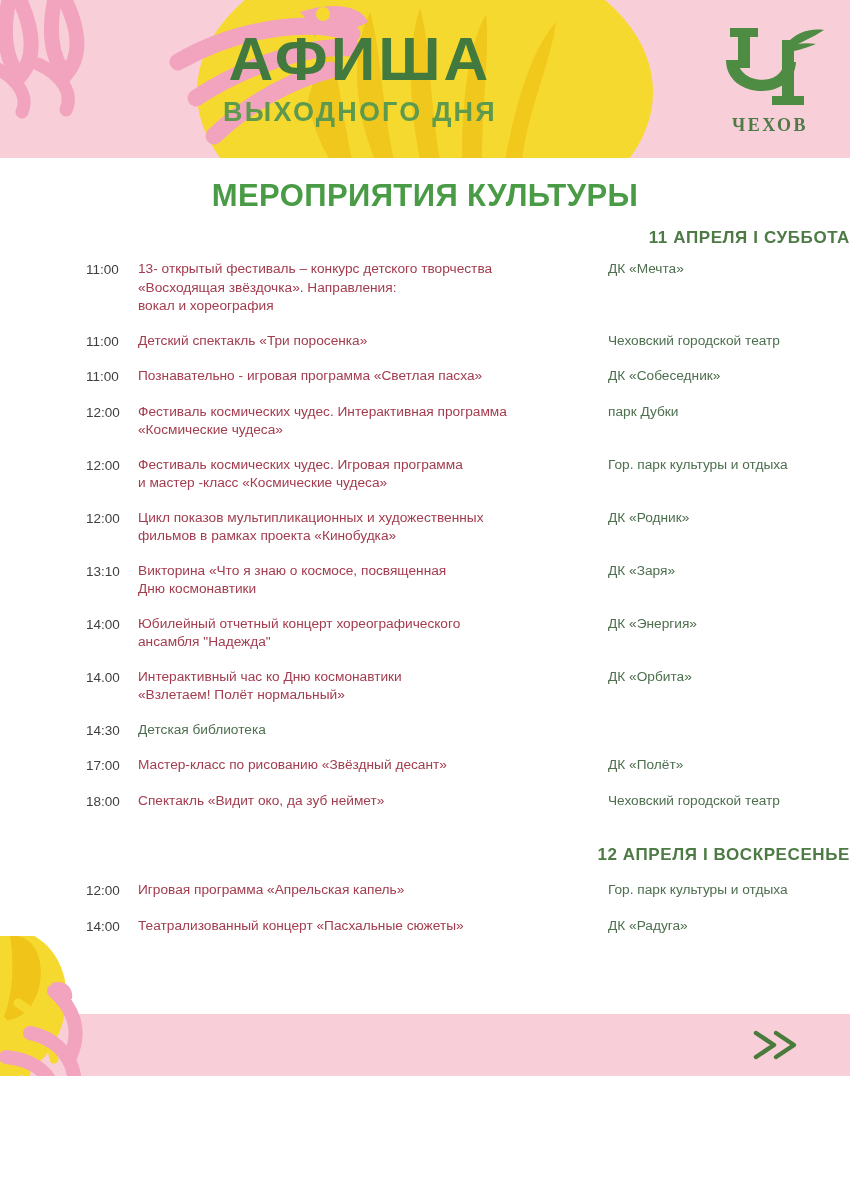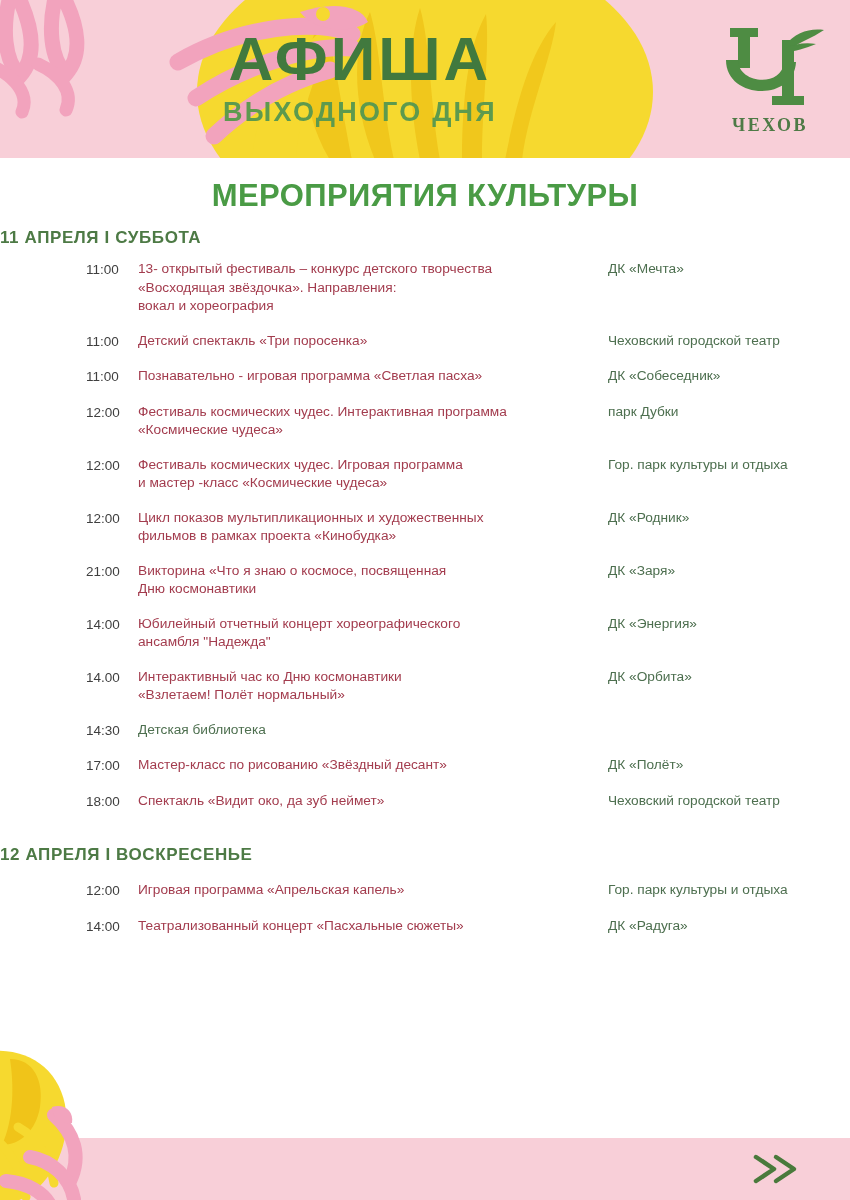--- a/index.html
+++ b/index.html
@@ -10,21 +10,21 @@
     height: 1200px;
     background: #ffffff;
     font-family: "Liberation Sans", "DejaVu Sans", sans-serif;
     overflow: hidden;
     position: relative;
   }
 
   .poster {
     position: relative;
     width: 850px;
-    height: 1200px;
+    height: 1076px;
     background: #ffffff;
     overflow: hidden;
   }
 
   
   .header {
     position: relative;
     width: 850px;
     height: 158px;
     background: #f8cfd8;
@@ -93,21 +93,21 @@
   .page-title {
     margin-top: 20px;
     text-align: center;
     font-size: 31px;
     font-weight: bold;
     color: #4a9b45;
     letter-spacing: 0.4px;
   }
 
   .day-heading {
-    text-align: left;
+    text-align: right;
     font-size: 17px;
     font-weight: bold;
     color: #4d7a45;
     letter-spacing: 0.6px;
     margin-top: 14px;
     margin-bottom: 12px;
   }
   .day-heading.second { margin-top: 34px; margin-bottom: 16px; }
 
   .schedule { width: 850px; }
@@ -281,21 +281,21 @@
       </div>
 
       <div class="event-row">
         <div class="ev-time">12:00</div>
         <div class="ev-desc">Цикл показов мультипликационных и художественных
 фильмов в рамках проекта «Кинобудка»</div>
         <div class="ev-venue">ДК «Родник»</div>
       </div>
 
       <div class="event-row">
-        <div class="ev-time">21:00</div>
+        <div class="ev-time">13:10</div>
         <div class="ev-desc">Викторина «Что я знаю о космосе, посвященная
 Дню космонавтики</div>
         <div class="ev-venue">ДК «Заря»</div>
       </div>
 
       <div class="event-row">
         <div class="ev-time">14:00</div>
         <div class="ev-desc">Юбилейный отчетный концерт хореографического
 ансамбля "Надежда"</div>
         <div class="ev-venue">ДК «Энергия»</div>

